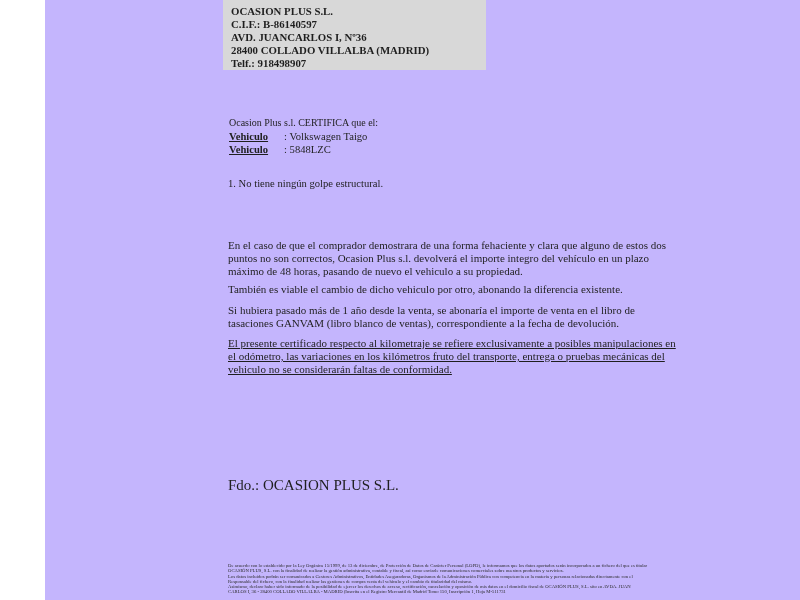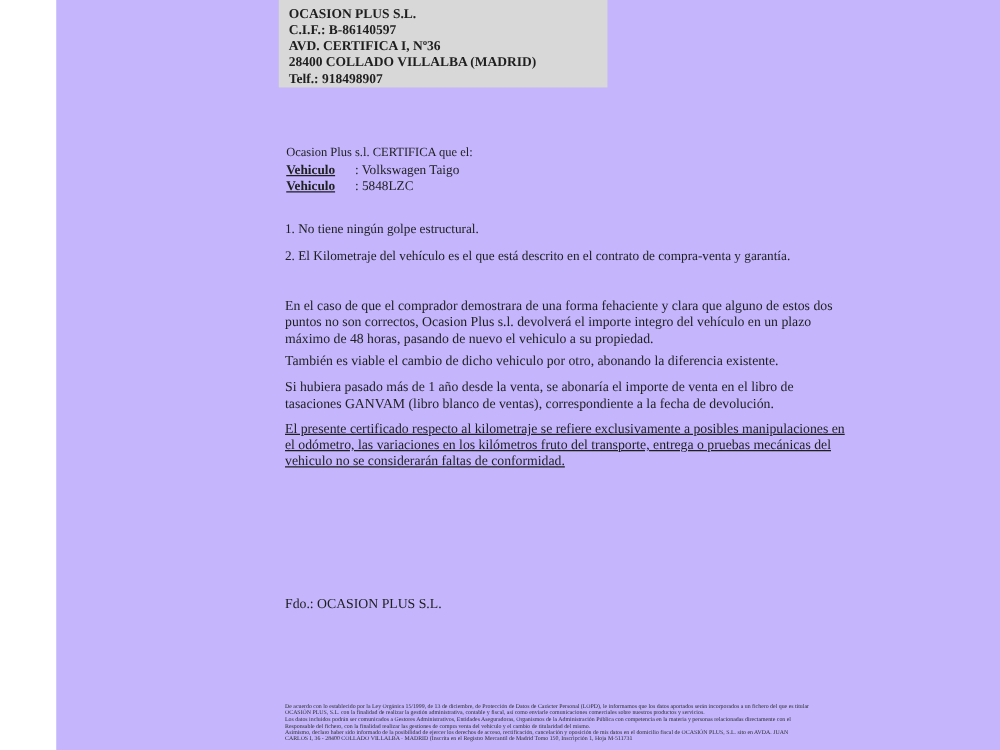--- a/index.html
+++ b/index.html
@@ -24,54 +24,53 @@
   #vehicle-line{top:131px;}
   #plate-line{top:144px;}
   .pt{left:183px;font-size:10.6px;white-space:nowrap;}
   #point-1{top:178px;}
   #point-2{top:200px;}
   .para{left:183px;width:450px;font-size:11px;line-height:13px;text-align:left;}
   #para-1{top:239px;}
   #para-2{top:283px;}
   #para-3{top:304px;}
   #para-4{top:337px;text-decoration:underline;}
-  #signature{left:183px;top:477px;font-size:11px;}
+  #signature{left:183px;top:477px;font-size:15px;}
   #legal{
     left:183px;top:563px;width:880px;
     transform:scale(0.5);transform-origin:0 0;
     font-size:9.4px;line-height:10.3px;color:#2a2a2a;
   }
   #legal .lline{white-space:nowrap;}
 </style>
 </head>
 <body>
 
 <div id="page">
 
   <div id="header-box" class="abs">
     <div class="hline">OCASION PLUS S.L.</div>
     <div class="hline">C.I.F.: B-86140597</div>
-    <div class="hline">AVD. CERTIFICA I, Nº36</div>
+    <div class="hline">AVD. JUANCARLOS I, Nº36</div>
     <div class="hline">28400 COLLADO VILLALBA (MADRID)</div>
     <div class="hline">Telf.: 918498907</div>
   </div>
 
 
   <div id="cert-intro" class="abs">Ocasion Plus s.l. CERTIFICA que el:</div>
 
   <div id="vehicle-line" class="abs spec-line">
     <span class="spec-label"><u>Vehiculo</u></span><span>: Volkswagen Taigo</span>
   </div>
 
   <div id="plate-line" class="abs spec-line">
     <span class="spec-label"><u>Vehiculo</u></span><span>: 5848LZC</span>
   </div>
 
   <div id="point-1" class="abs pt">1. No tiene ningún golpe estructural.</div>
-  <div id="point-2" class="abs pt">2. El Kilometraje del vehículo es el que está descrito en el contrato de compra-venta y garantía.</div>
 
   <div id="para-1" class="abs para">En el caso de que el comprador demostrara de una forma fehaciente y clara que alguno de estos dos puntos no son correctos, Ocasion Plus s.l. devolverá el importe integro del vehículo en un plazo máximo de 48 horas, pasando de nuevo el vehiculo a su propiedad.</div>
   <div id="para-2" class="abs para">También es viable el cambio de dicho vehiculo por otro, abonando la diferencia existente.</div>
   <div id="para-3" class="abs para">Si hubiera pasado más de 1 año desde la venta, se abonaría el importe de venta en el libro de tasaciones GANVAM (libro blanco de ventas), correspondiente a la fecha de devolución.</div>
   <div id="para-4" class="abs para">El presente certificado respecto al kilometraje se refiere exclusivamente a posibles manipulaciones en el odómetro, las variaciones en los kilómetros fruto del transporte, entrega o pruebas mecánicas del vehiculo no se considerarán faltas de conformidad.</div>
 
   <div id="signature" class="abs">Fdo.: OCASION PLUS S.L.</div>
 
   <div id="legal" class="abs">
     <div class="lline">De acuerdo con lo establecido por la Ley Orgánica 15/1999, de 13 de diciembre, de Protección de Datos de Carácter Personal (LOPD), le informamos que los datos aportados serán incorporados a un fichero del que es titular</div>

